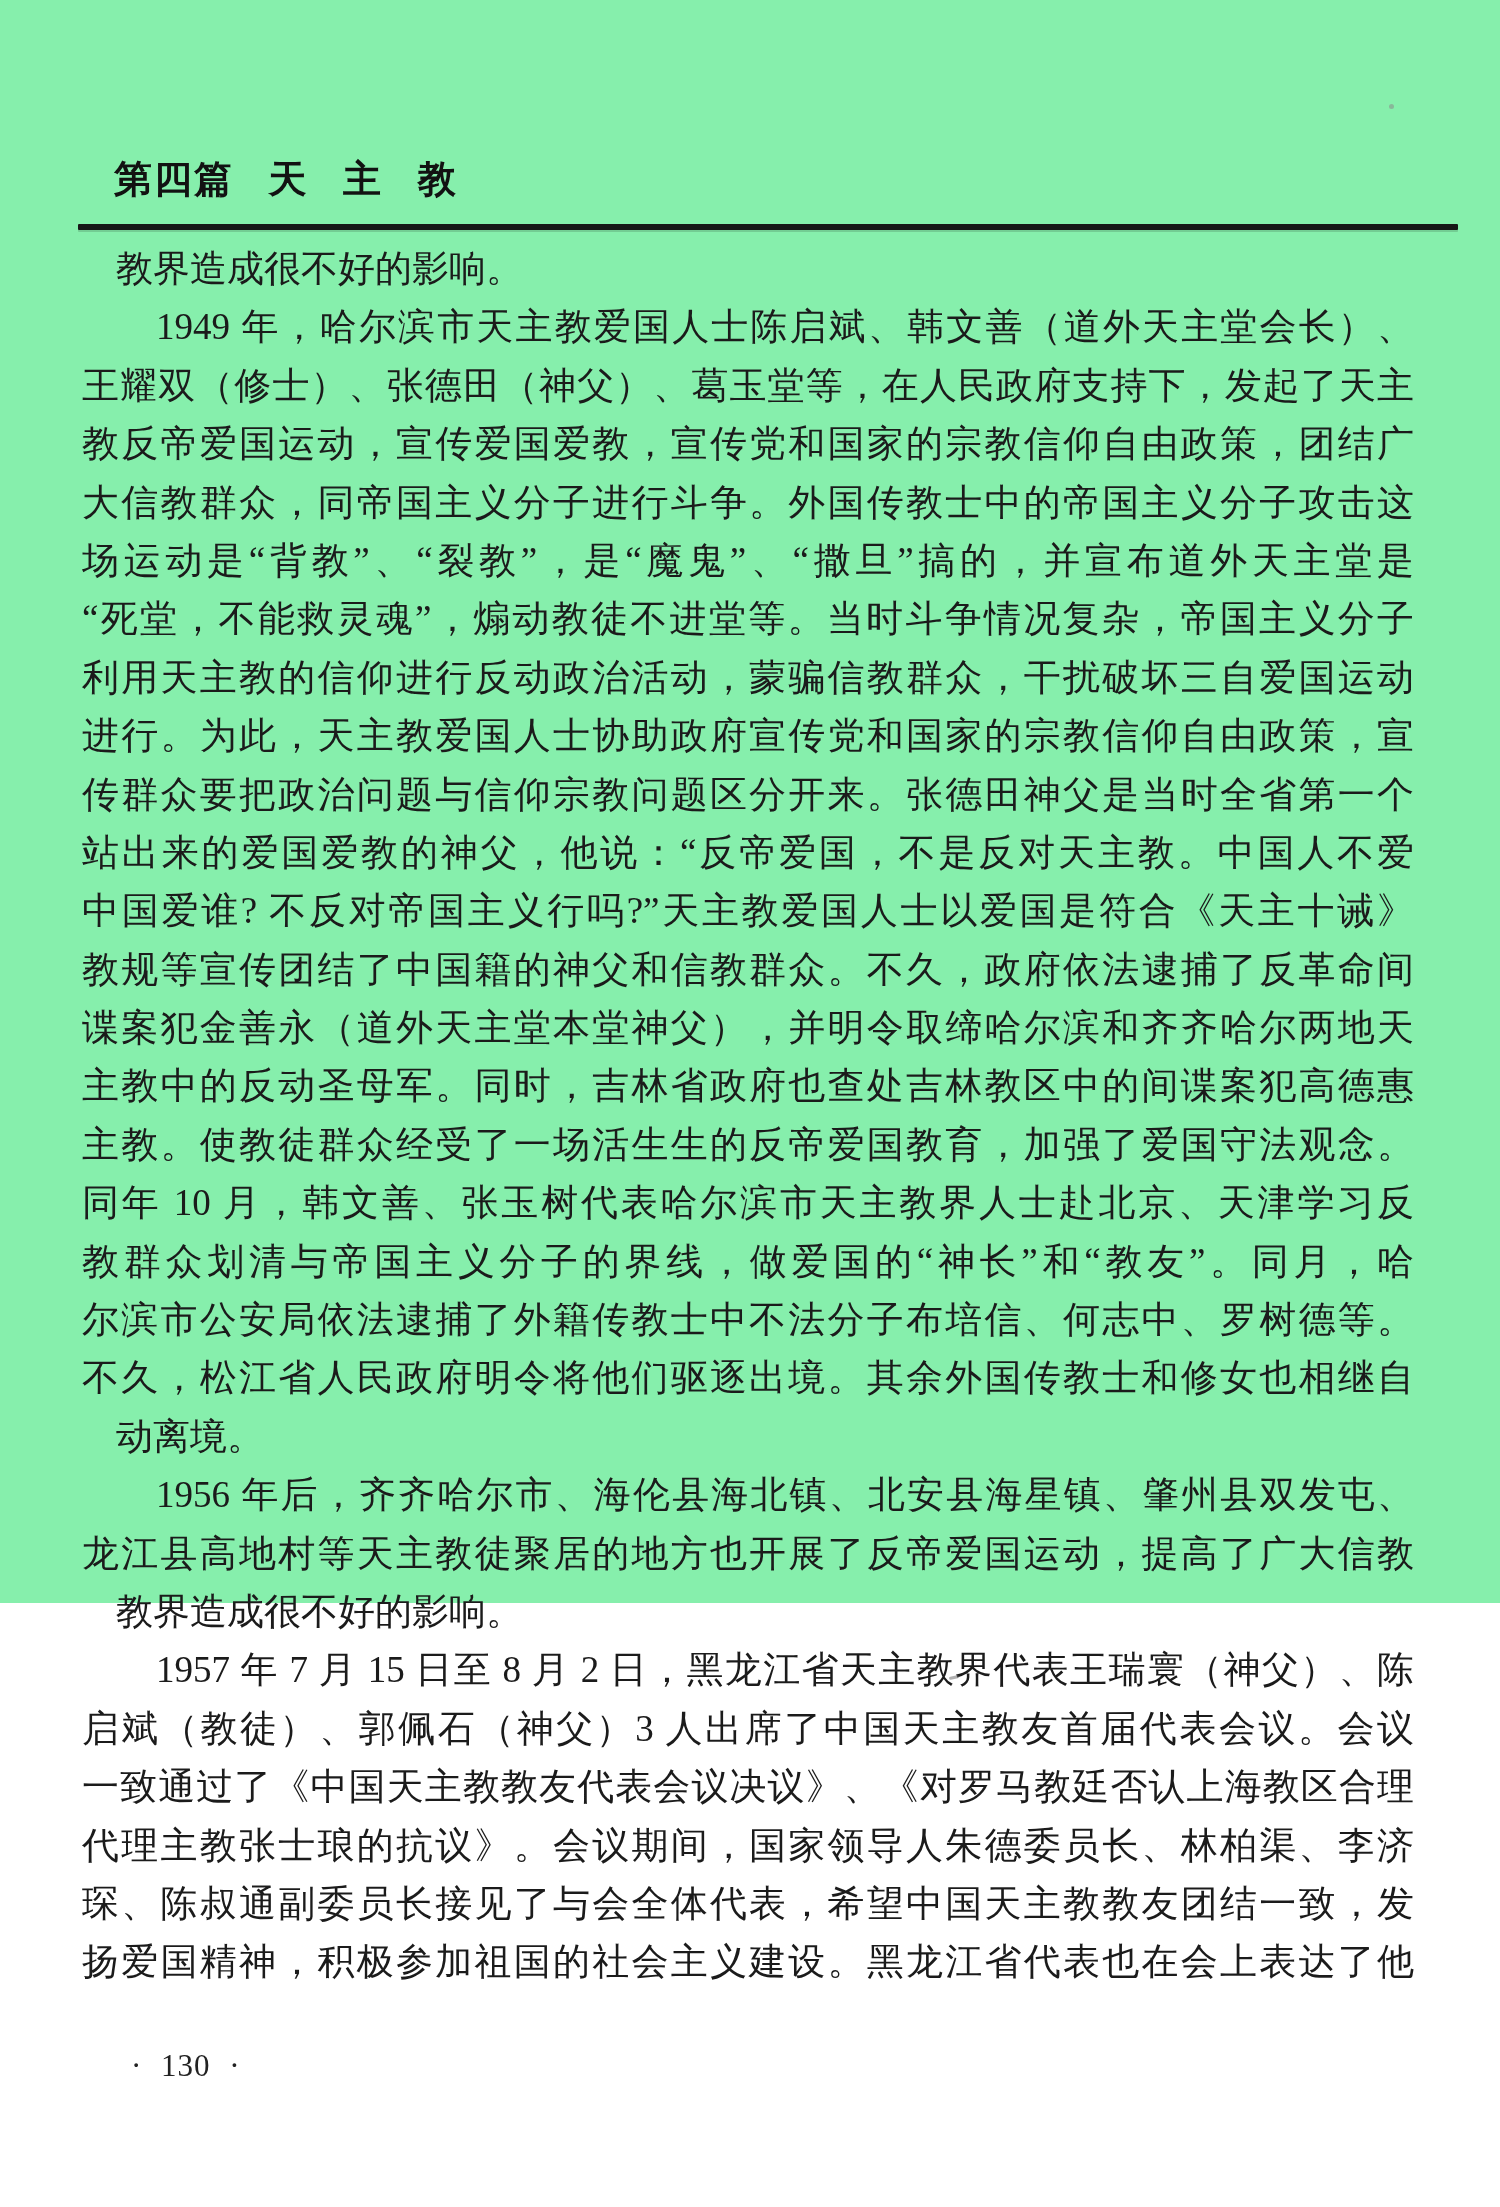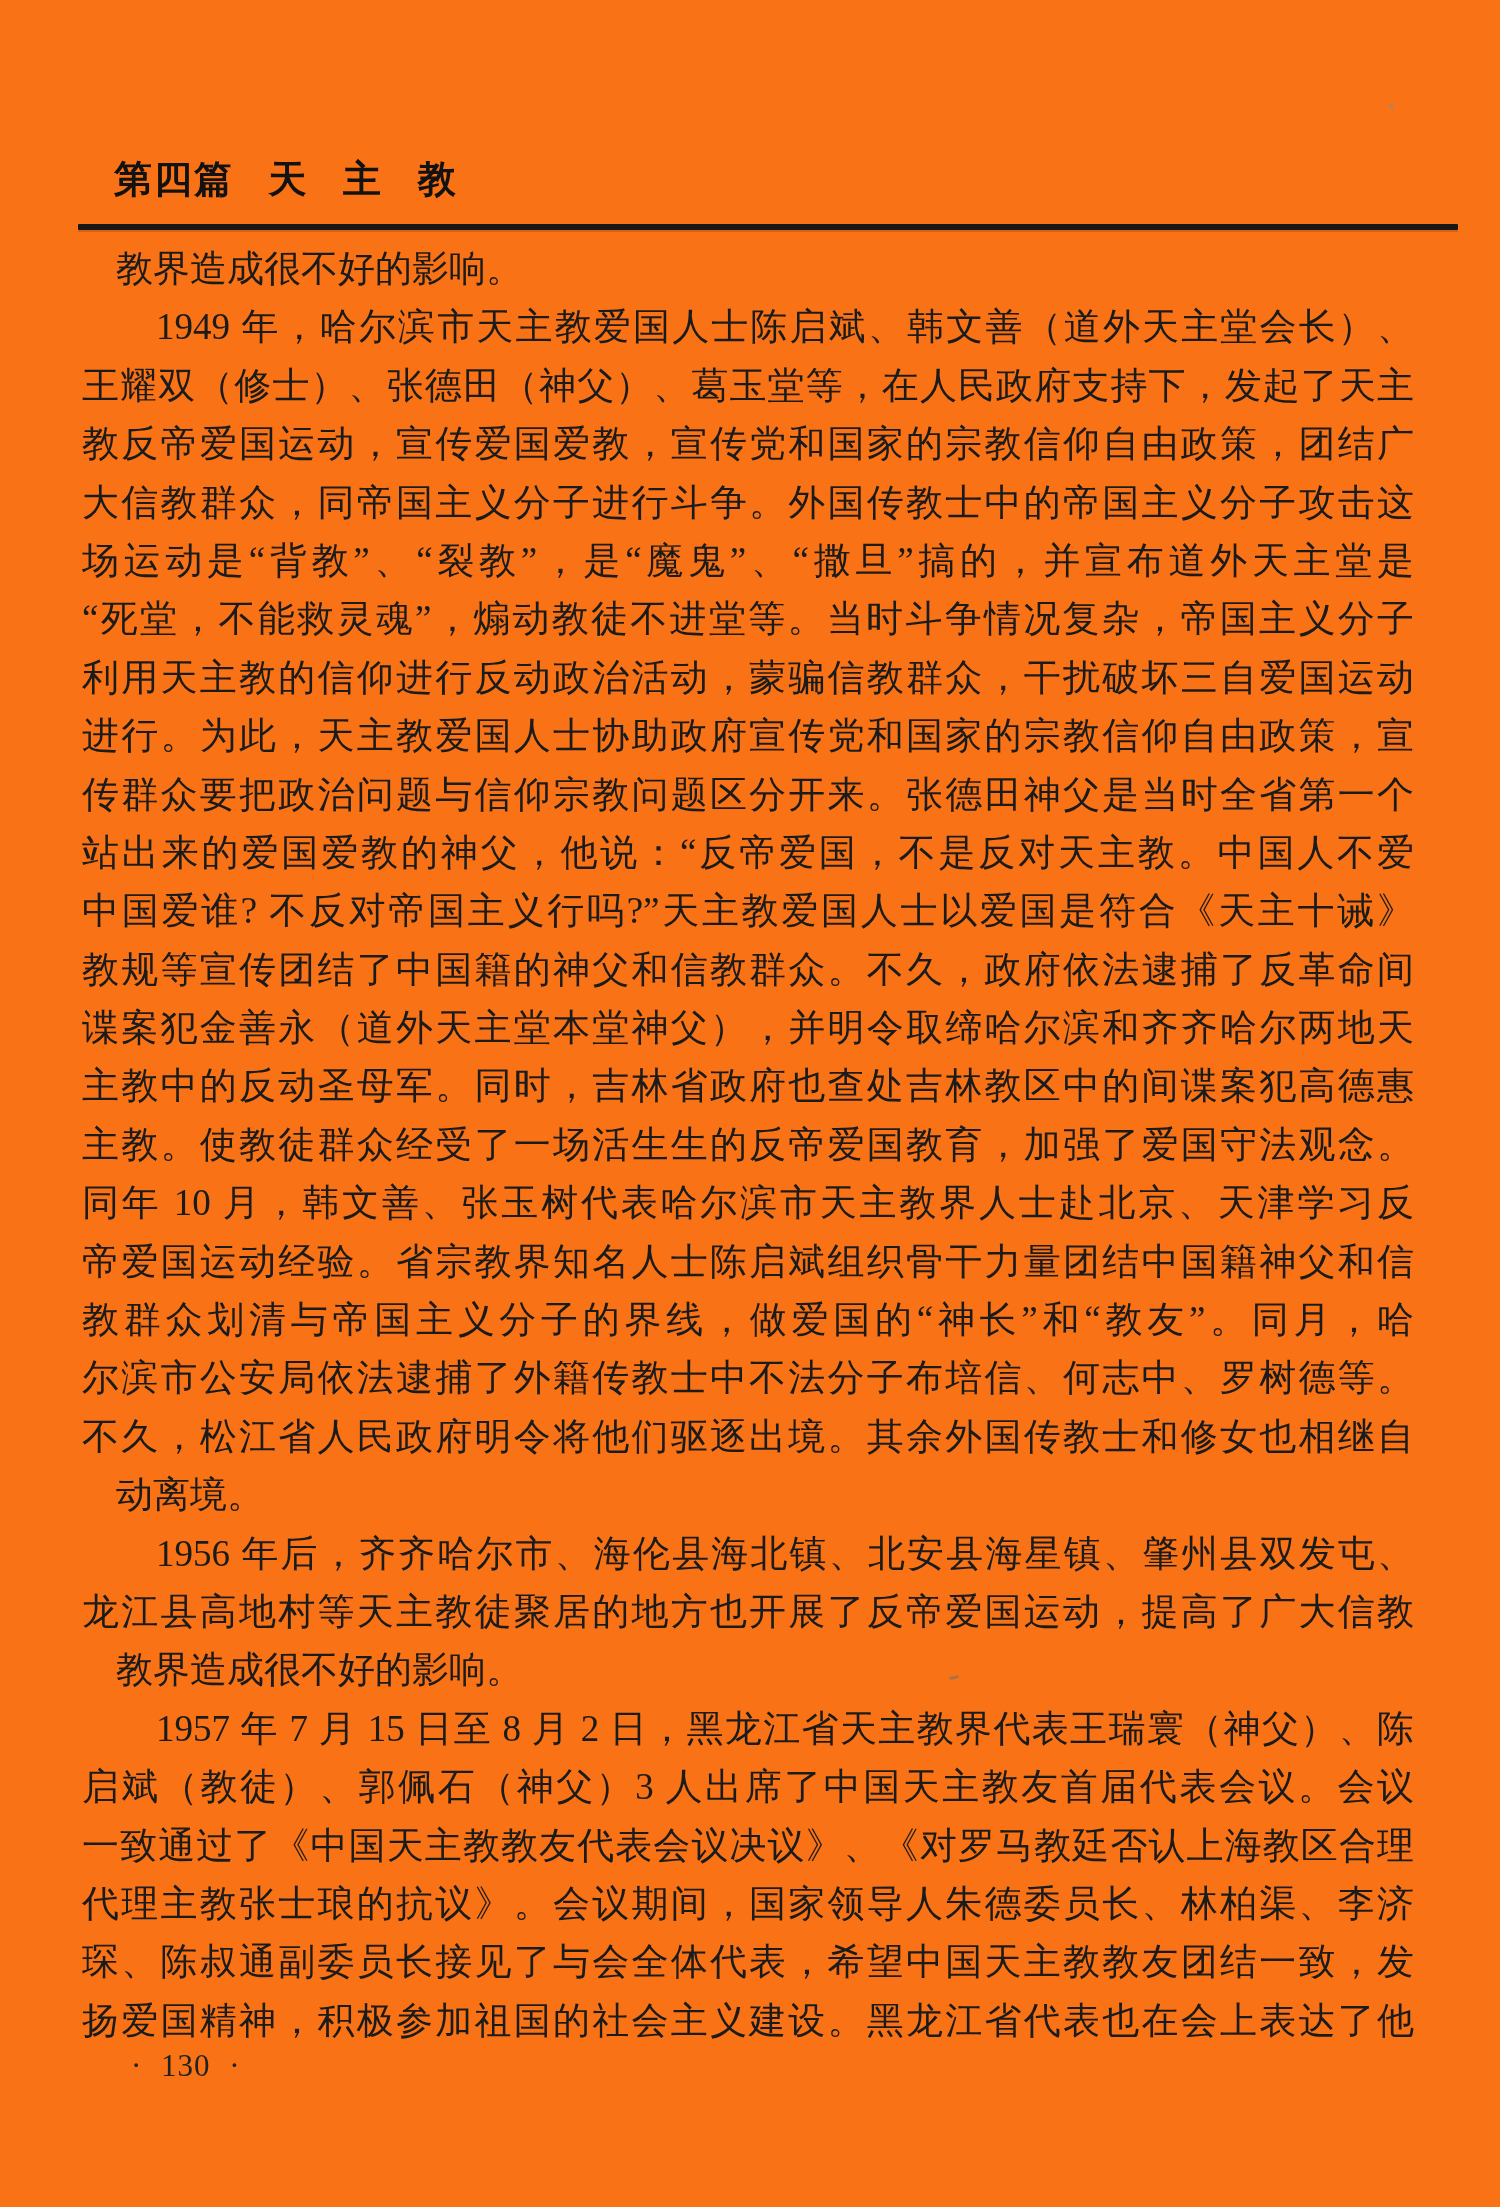--- a/index.html
+++ b/index.html
@@ -5,22 +5,22 @@
   html, body { margin: 0; padding: 0; }
   body {
     width: 1500px; height: 2207px;
     background: #ffffff;
     font-family: "Liberation Serif", serif;
     position: relative;
     overflow: hidden;
   }
   .page {
     position: absolute; left: 0; top: 0;
-    width: 1500px; height: 2207px;
-    background: #f97316;
+    width: 1500px; height: 1603px;
+    background: #86efac;
     color: #1c1c1c;
   }
   
   .hdr {
     position: absolute; left: 114px; top: 157px;
     font-family: "Liberation Sans", sans-serif;
     font-weight: 700;
     font-size: 38px;
     line-height: 44px;
     color: #121212;
@@ -96,21 +96,20 @@
     <div class="bl j">利用天主教的信仰进行反动政治活动，蒙骗信教群众，干扰破坏三自爱国运动</div>
     <div class="bl j">进行。为此，天主教爱国人士协助政府宣传党和国家的宗教信仰自由政策，宣</div>
     <div class="bl j">传群众要把政治问题与信仰宗教问题区分开来。张德田神父是当时全省第一个</div>
     <div class="bl j">站出来的爱国爱教的神父，他说：“反帝爱国，不是反对天主教。中国人不爱</div>
     <div class="bl j">中国爱谁? 不反对帝国主义行吗?”天主教爱国人士以爱国是符合《天主十诫》</div>
     <div class="bl j">教规等宣传团结了中国籍的神父和信教群众。不久，政府依法逮捕了反革命间</div>
     <div class="bl j">谍案犯金善永（道外天主堂本堂神父），并明令取缔哈尔滨和齐齐哈尔两地天</div>
     <div class="bl j">主教中的反动圣母军。同时，吉林省政府也查处吉林教区中的间谍案犯高德惠</div>
     <div class="bl j">主教。使教徒群众经受了一场活生生的反帝爱国教育，加强了爱国守法观念。</div>
     <div class="bl j">同年 10 月，韩文善、张玉树代表哈尔滨市天主教界人士赴北京、天津学习反</div>
-    <div class="bl j">帝爱国运动经验。省宗教界知名人士陈启斌组织骨干力量团结中国籍神父和信</div>
     <div class="bl j">教群众划清与帝国主义分子的界线，做爱国的“神长”和“教友”。同月，哈</div>
     <div class="bl j">尔滨市公安局依法逮捕了外籍传教士中不法分子布培信、何志中、罗树德等。</div>
     <div class="bl j">不久，松江省人民政府明令将他们驱逐出境。其余外国传教士和修女也相继自</div>
     <div class="bl e">动离境。</div>
     <div class="bl j i">1956 年后，齐齐哈尔市、海伦县海北镇、北安县海星镇、肇州县双发屯、</div>
     <div class="bl j">龙江县高地村等天主教徒聚居的地方也开展了反帝爱国运动，提高了广大信教</div>
     <div class="bl e">教界造成很不好的影响。</div>
     <div class="bl j i">1957 年 7 月 15 日至 8 月 2 日，黑龙江省天主教界代表王瑞寰（神父）、陈</div>
     <div class="bl j">启斌（教徒）、郭佩石（神父）3 人出席了中国天主教友首届代表会议。会议</div>
     <div class="bl j">一致通过了《中国天主教教友代表会议决议》、《对罗马教廷否认上海教区合理</div>

